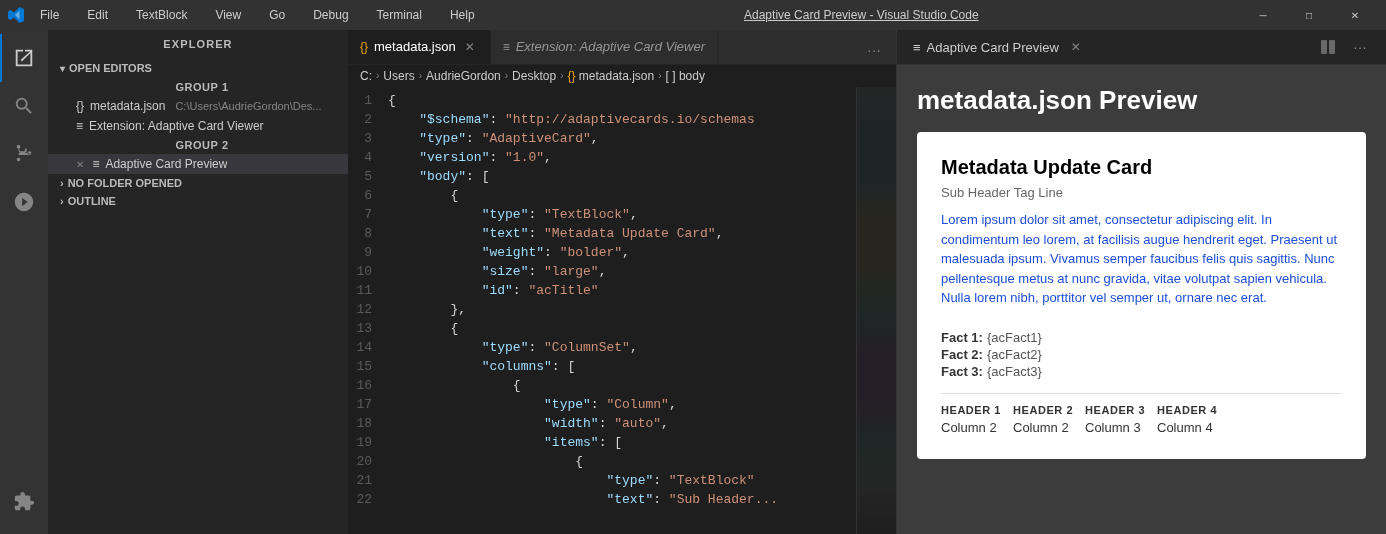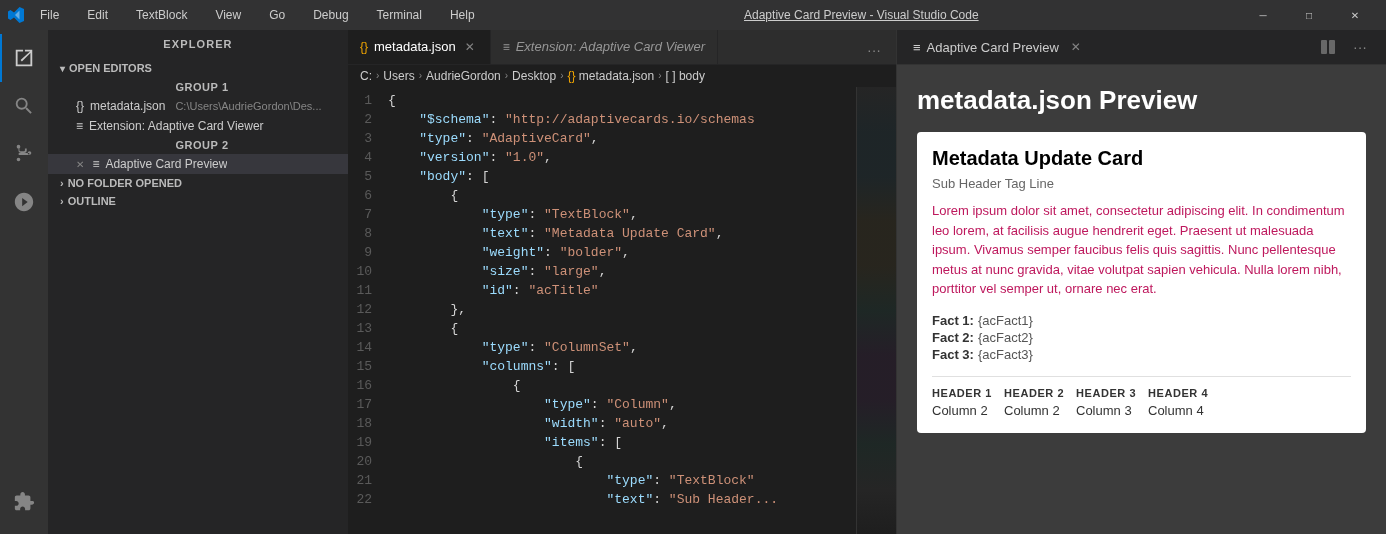--- a/index.html
+++ b/index.html
@@ -337,40 +337,40 @@
       overflow: auto;
     }
     .preview-title {
       font-size: 26px;
       font-weight: 700;
       color: #ffffff;
       margin-bottom: 16px;
     }
     .preview-card {
       background: #ffffff;
-      padding: 15px;
+      padding: 24px;
       border-radius: 4px;
       color: #333333;
     }
     .card-main-title {
       font-size: 20px;
       font-weight: 600;
       color: #000000;
       margin-bottom: 6px;
     }
     .card-subtitle {
       font-size: 13px;
       color: #666666;
       margin-bottom: 10px;
     }
     .card-body-text {
       font-size: 13px;
-      color: #be185d;
+      color: #1d4ed8;
       line-height: 1.5;
-      margin-bottom: 14px;
+      margin-bottom: 22px;
     }
     .card-facts {
       margin-bottom: 14px;
     }
     .card-fact {
       font-size: 13px;
       color: #333333;
       display: flex;
       gap: 4px;
       margin-bottom: 2px;

